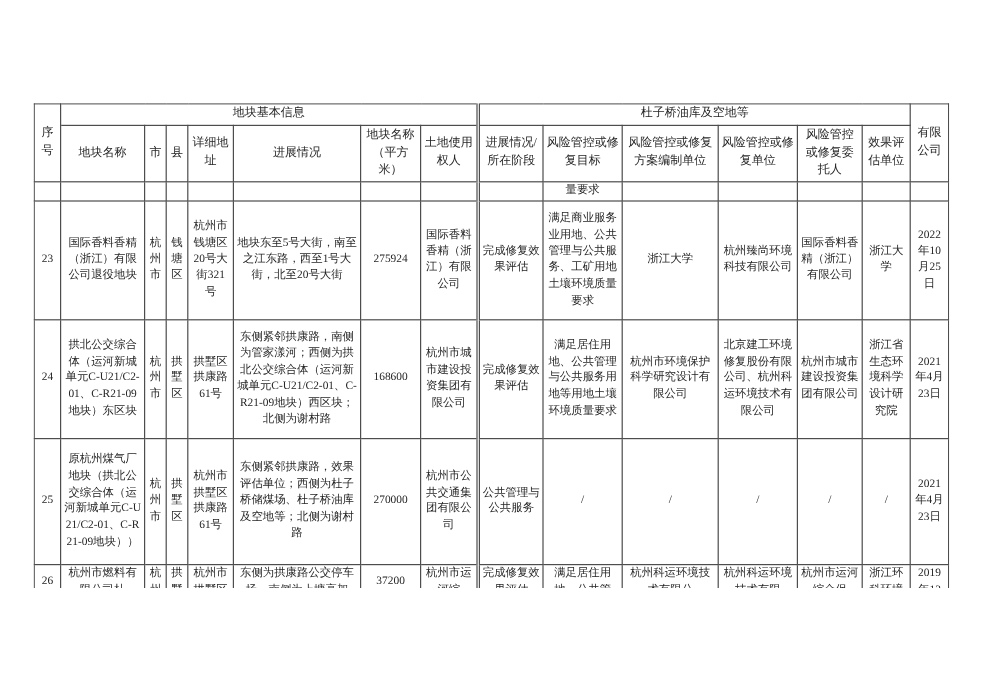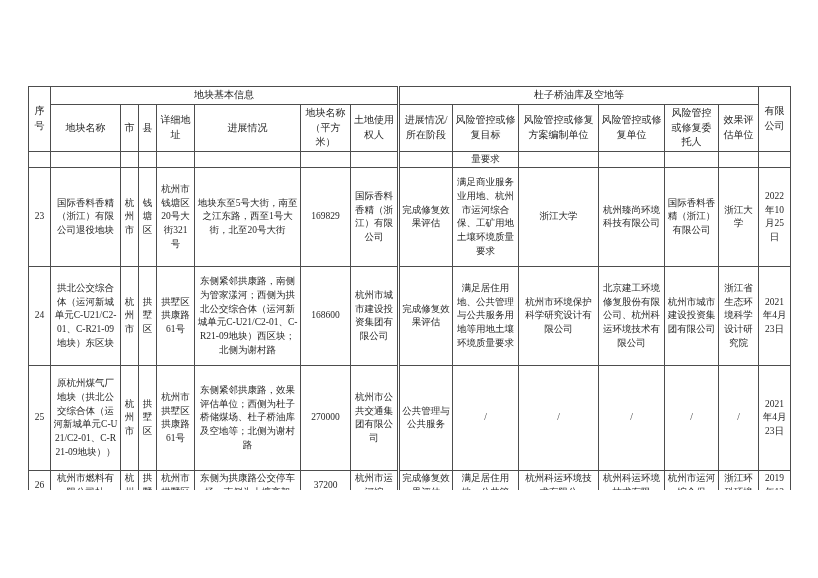--- a/index.html
+++ b/index.html
@@ -93,24 +93,24 @@
           <td></td>
         </tr>
 
         <tr style="height:99px">
           <td>23</td>
           <td>国际香料香精（浙江）有限公司退役地块</td>
           <td>杭州市</td>
           <td>钱塘区</td>
           <td>杭州市钱塘区20号大街321号</td>
           <td>地块东至5号大街，南至之江东路，西至1号大街，北至20号大街</td>
-          <td>169829</td>
+          <td>275924</td>
           <td>国际香料香精（浙江）有限公司</td>
           <td class="dbl">完成修复效果评估</td>
-          <td>满足商业服务业用地、杭州市运河综合保、工矿用地土壤环境质量要求</td>
+          <td>满足商业服务业用地、公共管理与公共服务、工矿用地土壤环境质量要求</td>
           <td>浙江大学</td>
           <td>杭州臻尚环境科技有限公司</td>
           <td>国际香料香精（浙江）有限公司</td>
           <td>浙江大学</td>
           <td>2022年10月25日</td>
         </tr>
 
         <tr style="height:99px">
           <td>24</td>
           <td>拱北公交综合体（运河新城单元C-U21/C2-01、C-R21-09地块）东区块</td>

